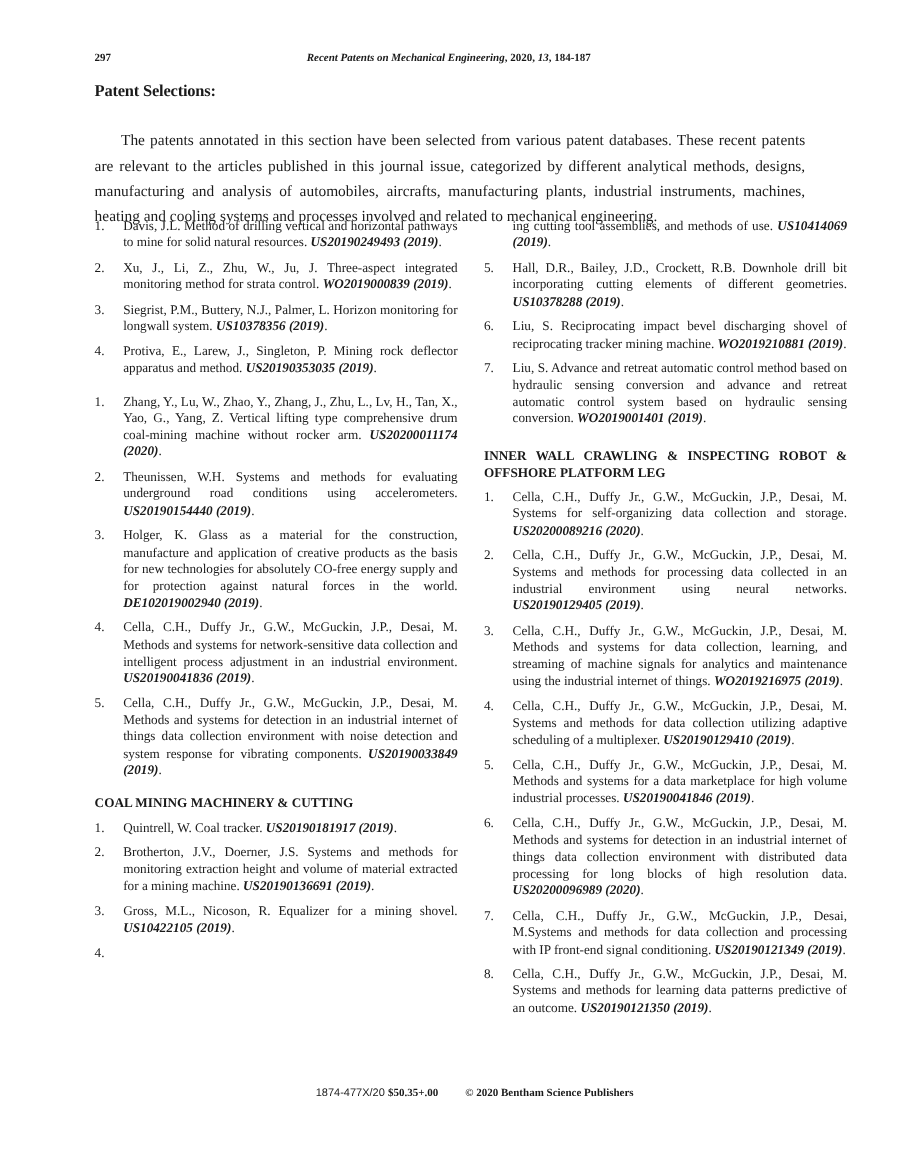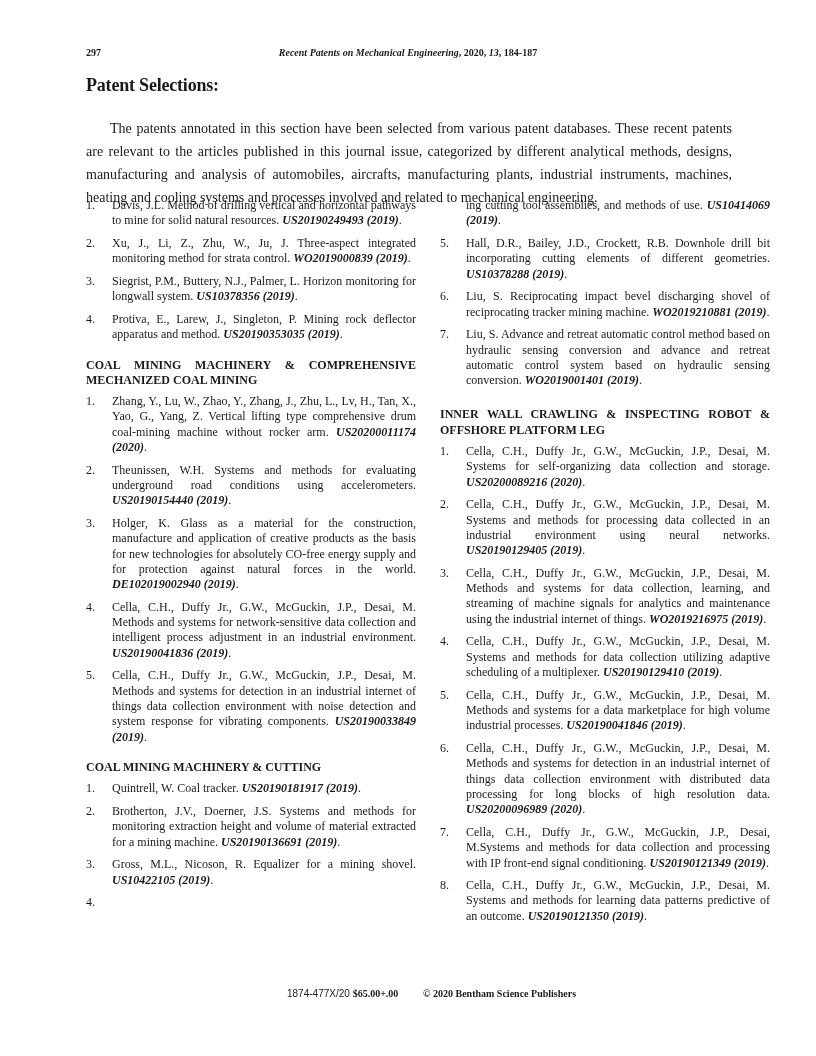--- a/index.html
+++ b/index.html
@@ -3,21 +3,21 @@
 <meta charset="utf-8">
 <style>
   html, body { margin: 0; padding: 0; background: #ffffff; }
   body { width: 816px; height: 1056px; position: relative; overflow: hidden;
          font-family: "Liberation Serif", serif; color: #1a1a1a; }
   .page { position: absolute; left: 0; top: 0; width: 816px; height: 1056px; }
   .running-head { position: absolute; top: 47px; left: 86px; width: 644px; font-size: 10px; font-weight: bold; }
   .running-head .page-num { position: absolute; left: 0; top: 0; }
   .running-head .journal { position: absolute; left: 0; width: 644px; text-align: center; top: 0; }
   .running-head .journal i { font-style: italic; }
-  .title { position: absolute; top: 75px; left: 86px; font-size: 18px; font-weight: bold; letter-spacing: -0.2px; }
+  .title { position: absolute; top: 75px; left: 86px; font-size: 15px; font-weight: bold; letter-spacing: -0.2px; }
   .intro { position: absolute; top: 117px; left: 86px; width: 646px; font-size: 14px; line-height: 23px;
            text-align: justify; text-indent: 24px; margin: 0; }
   .col { position: absolute; top: 198px; width: 330px; font-size: 12px; line-height: 15.3px; }
   .col-left { left: 86px; }
   .col-right { left: 440px; width: 330px; }
   .section-heading { font-weight: bold; font-size: 12px; line-height: 15.3px; margin: 0 0 6px 0; text-align: justify; }
   .section { margin-bottom: 15px; }
   ol.entries { list-style: none; margin: 0; padding: 0; }
   ol.entries li { position: relative; padding-left: 26px; margin-bottom: 7.4px; text-align: justify; }
   ol.entries li .num { position: absolute; left: 0; top: 0; }
@@ -47,21 +47,20 @@
     <div class="section">
       <ol class="entries">
         <li><span class="num">1.</span><span>Davis, J.L. Method of drilling vertical and horizontal pathways to mine for solid natural resources. </span><span class="pat">US20190249493 (2019)</span>.</li>
         <li><span class="num">2.</span><span>Xu, J., Li, Z., Zhu, W., Ju, J. Three-aspect integrated monitoring method for strata control. </span><span class="pat">WO2019000839 (2019)</span>.</li>
         <li><span class="num">3.</span><span>Siegrist, P.M., Buttery, N.J., Palmer, L. Horizon monitoring for longwall system. </span><span class="pat">US10378356 (2019)</span>.</li>
         <li><span class="num">4.</span><span>Protiva, E., Larew, J., Singleton, P. Mining rock deflector apparatus and method. </span><span class="pat">US20190353035 (2019)</span>.</li>
       </ol>
     </div>
 
     <div class="section">
-      <div class="section-heading">COAL MINING MACHINERY &amp; COMPREHENSIVE MECHANIZED COAL MINING</div>
       <ol class="entries">
         <li><span class="num">1.</span><span>Zhang, Y., Lu, W., Zhao, Y., Zhang, J., Zhu, L., Lv, H., Tan, X., Yao, G., Yang, Z. Vertical lifting type comprehensive drum coal-mining machine without rocker arm. </span><span class="pat">US20200011174 (2020)</span>.</li>
         <li><span class="num">2.</span><span>Theunissen, W.H. Systems and methods for evaluating underground road conditions using accelerometers. </span><span class="pat">US20190154440 (2019)</span>.</li>
         <li><span class="num">3.</span><span>Holger, K. Glass as a material for the construction, manufacture and application of creative products as the basis for new technologies for absolutely CO-free energy supply and for protection against natural forces in the world. </span><span class="pat">DE102019002940 (2019)</span>.</li>
         <li><span class="num">4.</span><span>Cella, C.H., Duffy Jr., G.W., McGuckin, J.P., Desai, M. Methods and systems for network-sensitive data collection and intelligent process adjustment in an industrial environment. </span><span class="pat">US20190041836 (2019)</span>.</li>
         <li><span class="num">5.</span><span>Cella, C.H., Duffy Jr., G.W., McGuckin, J.P., Desai, M. Methods and systems for detection in an industrial internet of things data collection environment with noise detection and system response for vibrating components. </span><span class="pat">US20190033849 (2019)</span>.</li>
       </ol>
     </div>
 
     <div class="section">
@@ -95,17 +94,17 @@
         <li><span class="num">4.</span><span>Cella, C.H., Duffy Jr., G.W., McGuckin, J.P., Desai, M. Systems and methods for data collection utilizing adaptive scheduling of a multiplexer. </span><span class="pat">US20190129410 (2019)</span>.</li>
         <li><span class="num">5.</span><span>Cella, C.H., Duffy Jr., G.W., McGuckin, J.P., Desai, M. Methods and systems for a data marketplace for high volume industrial processes. </span><span class="pat">US20190041846 (2019)</span>.</li>
         <li><span class="num">6.</span><span>Cella, C.H., Duffy Jr., G.W., McGuckin, J.P., Desai, M. Methods and systems for detection in an industrial internet of things data collection environment with distributed data processing for long blocks of high resolution data. </span><span class="pat">US20200096989 (2020)</span>.</li>
         <li><span class="num">7.</span><span>Cella, C.H., Duffy Jr., G.W., McGuckin, J.P., Desai, M.Systems and methods for data collection and processing with IP front-end signal conditioning. </span><span class="pat">US20190121349 (2019)</span>.</li>
         <li><span class="num">8.</span><span>Cella, C.H., Duffy Jr., G.W., McGuckin, J.P., Desai, M. Systems and methods for learning data patterns predictive of an outcome. </span><span class="pat">US20190121350 (2019)</span>.</li>
       </ol>
     </div>
   </div>
 
   <div class="footer">
-    <span class="issn"><span>1874-477X/20 </span><b>$65.00+.00</b></span>
+    <span class="issn"><span>1874-477X/20 </span><b>$50.35+.00</b></span>
     <span class="copy">© 2020 Bentham Science Publishers</span>
   </div>
 
 </div>
 
 </body></html>

